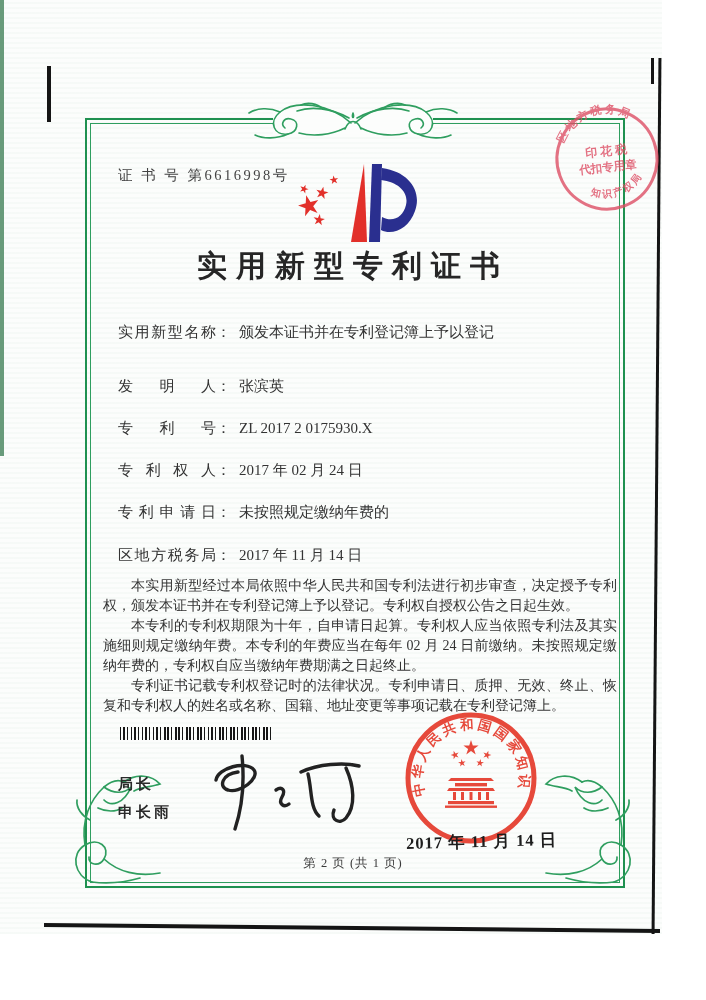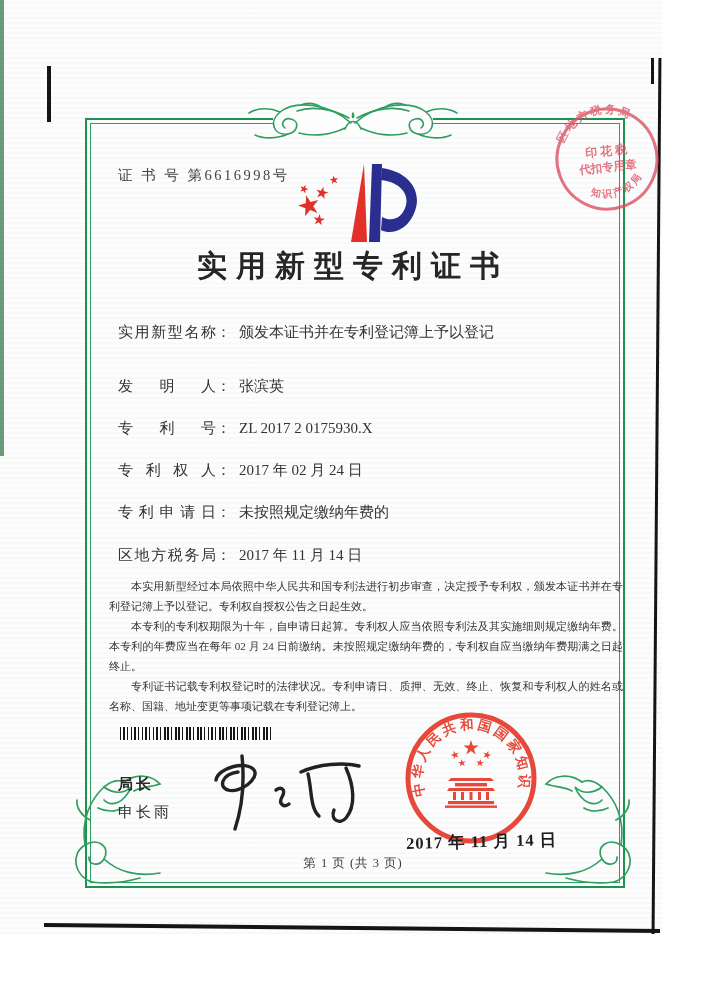--- a/index.html
+++ b/index.html
@@ -43,35 +43,35 @@
     left:85px;top:246px;width:536px;text-align:center;
     font-size:30px;font-weight:bold;letter-spacing:9px;color:#262626;
   }
   .field{position:absolute;left:118px;font-size:15px;color:#333;white-space:nowrap;}
   .flabel{display:inline-block;width:98px;text-align:justify;text-align-last:justify;}
   .fcolon{display:inline-block;margin-right:8px;}
   #field-0{top:323px;} #field-1{top:377px;} #field-2{top:419px;}
   #field-3{top:461px;} #field-4{top:503px;} #field-5{top:546px;}
 
   #body-text{
-    position:absolute;left:109px;top:576px;width:514px;
-    font-size:11px;line-height:20px;color:#333;text-align:justify;
+    position:absolute;left:103px;top:576px;width:514px;
+    font-size:14px;line-height:20px;color:#333;text-align:justify;
   }
   #body-text p{margin:0;text-indent:2em;}
 
   #barcode{
     position:absolute;left:120px;top:727px;width:153px;height:13px;
     background:repeating-linear-gradient(90deg,
       #161616 0 1.5px, transparent 1.5px 3px,
       #161616 3px 5.5px, transparent 5.5px 7px,
       #161616 7px 8px, transparent 8px 11px);
   }
   #issuer-title{left:118px;top:775px;font-size:15px;font-weight:bold;letter-spacing:3px;
     font-family:Liberation Serif, serif;color:#2b2b2b;}
-  #issuer-name{left:118px;top:803px;font-size:15px;font-weight:normal;letter-spacing:3px;
+  #issuer-name{left:118px;top:803px;font-size:15px;font-weight:bold;letter-spacing:3px;
     font-family:"Liberation Sans","DejaVu Sans",sans-serif;color:#2b2b2b;}
   #signature{position:absolute;left:198px;top:742px;width:172px;height:96px;}
   #seal{position:absolute;left:391px;top:698px;width:160px;height:160px;opacity:.92;}
   #seal-date{
     left:406px;top:831px;font-size:16.5px;font-weight:bold;color:#1d1d1d;
     letter-spacing:1px;transform:rotate(-1.5deg);z-index:6;
   }
   #tax-stamp{position:absolute;left:542px;top:94px;width:130px;height:130px;opacity:.8;}
   #footer{
     left:85px;top:855px;width:536px;text-align:center;
@@ -231,21 +231,21 @@
       <text font-size="10" font-weight="bold" fill="#de5066" letter-spacing="2" text-anchor="middle">
         <textPath href="#ts-bot" startOffset="50%">知识产权局</textPath>
       </text>
       <g transform="rotate(14 65 65)" fill="#de5066" font-weight="bold" text-anchor="middle">
         <text x="65" y="61" font-size="12">印 花 税</text>
         <text x="65" y="77" font-size="11.5">代扣专用章</text>
       </g>
     </g>
   </svg>
 
-  <div id="footer" class="txt">第 1 页 (共 3 页)</div>
+  <div id="footer" class="txt">第 2 页 (共 1 页)</div>
 
 </div>
 
 <div id="edge-sliver-left" class="edge"></div>
 <div id="edge-right" class="edge"></div>
 <div id="edge-bottom" class="edge"></div>
 <div id="edge-tick-left" class="edge"></div>
 <div id="edge-tick-right" class="edge"></div>
 
 </body></html>

